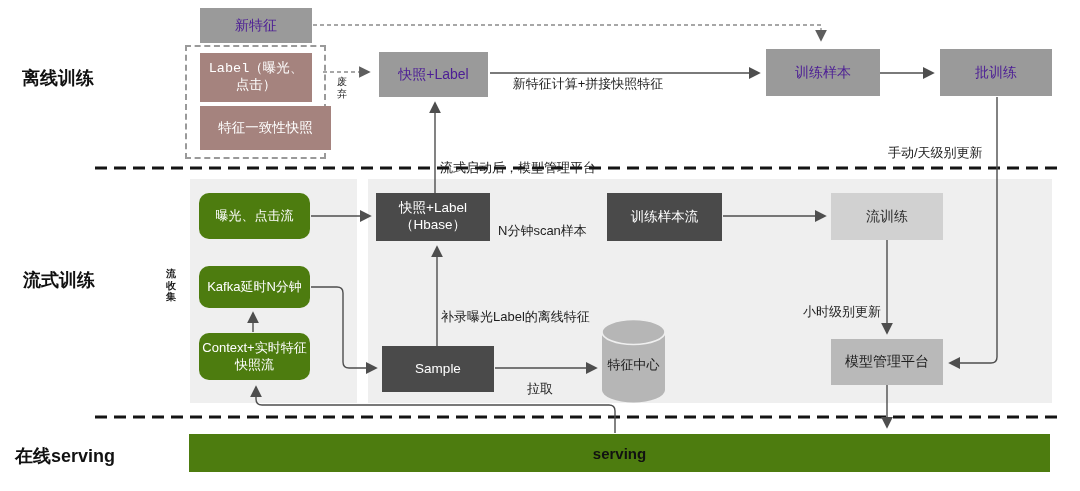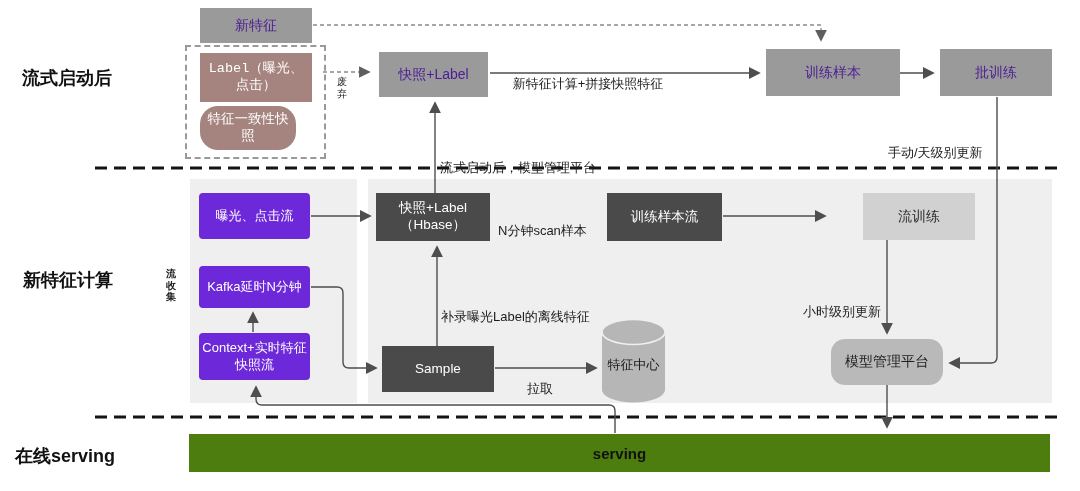--- a/index.html
+++ b/index.html
@@ -4,24 +4,24 @@
 <style>
   html,body{margin:0;padding:0;background:#ffffff;}
   body{font-family:"Liberation Sans","DejaVu Sans",sans-serif;}
   #canvas{position:relative;width:1080px;height:491px;background:#ffffff;overflow:hidden;}
   .panel{position:absolute;background:#efefef;z-index:1;}
   #connectors{position:absolute;left:0;top:0;z-index:2;}
   .node{position:absolute;display:flex;align-items:center;justify-content:center;
         text-align:center;z-index:3;box-sizing:border-box;line-height:1.25;}
   .gray-box{background:#9a9a9a;color:#4c1d95;font-size:14px;}
   .mauve-box{background:#a5837e;color:#ffffff;font-size:13.5px;padding:2px 4px;}
-  .slate-box{background:#6d28d9;color:#ffffff;font-size:13px;border-radius:4px;padding:2px 3px;}
+  .slate-box{background:#4d7c0f;color:#ffffff;font-size:13px;border-radius:10px;padding:2px 3px;}
   .dark-box{background:#4a4a4a;color:#ffffff;font-size:13.5px;}
   .light-box{background:#d1d1d1;color:#2e2e2e;font-size:14px;}
-  .medium-box{background:#b9b9b9;color:#1f1f1f;font-size:14px;border-radius:14px;}
+  .medium-box{background:#b9b9b9;color:#1f1f1f;font-size:14px;}
   .dashed-group{position:absolute;border:2px dashed #9a9a9a;background:transparent;z-index:2;}
   .section-label{position:absolute;font-size:18px;font-weight:bold;color:#111111;z-index:4;white-space:nowrap;}
   .edge-label{position:absolute;font-size:13px;color:#1c1c1c;z-index:4;white-space:nowrap;margin-top:28px;}
   .vertical-label{position:absolute;width:16px;line-height:1.15;font-size:10px;color:#1c1c1c;
                   z-index:4;word-break:break-all;}
   .v-bold{font-weight:bold;}
   .serving-bar{position:absolute;background:#4d7c0f;color:#111111;font-weight:bold;font-size:15px;
                display:flex;align-items:center;justify-content:center;z-index:3;}
   .cyl-label{position:absolute;font-size:13px;color:#1a1a1a;z-index:4;text-align:center;}
 </style>
@@ -62,53 +62,53 @@
     <path d="M723,216 H825" stroke="#4e4e4e" stroke-width="1.4" fill="none" marker-end="url(#arr)"></path>
     <path d="M887,240 V333" stroke="#4e4e4e" stroke-width="1.4" fill="none" marker-end="url(#arr)"></path>
     <path d="M887,385 V427" stroke="#4e4e4e" stroke-width="1.4" fill="none" marker-end="url(#arr)"></path>
 
     <g>
       <path d="M602,332 L602,390 A31.5,12.5 0 0 0 665,390 L665,332" fill="#b6b6b6" stroke="none"></path>
       <ellipse cx="633.5" cy="332" rx="31.5" ry="12.5" fill="#b6b6b6" stroke="#efefef" stroke-width="1.6"></ellipse>
     </g>
   </svg>
 
-  <div class="section-label" style="left:22px;top:66px;">流式启动后</div>
-  <div class="section-label" style="left:23px;top:268px;">新特征计算</div>
+  <div class="section-label" style="left:22px;top:66px;">离线训练</div>
+  <div class="section-label" style="left:23px;top:268px;">流式训练</div>
   <div class="section-label" style="left:15px;top:444px;">在线serving</div>
 
   <div class="node gray-box" style="left:200px;top:8px;width:112px;height:35px;">新特征</div>
 
   <div class="dashed-group" style="left:185px;top:45px;width:137px;height:110px;"></div>
 
   <div class="node mauve-box" style="left:200px;top:53px;width:112px;height:49px;font-family:Liberation Mono, monospace;">Label（曝光、点击）</div>
-  <div class="node mauve-box" style="left:200px;top:106px;width:96px;height:44px;border-radius:18px;">特征一致性快照</div>
+  <div class="node mauve-box" style="left:200px;top:106px;width:131px;height:44px;">特征一致性快照</div>
 
   <div class="vertical-label" style="left:337px;top:76px;">废弃</div>
 
   <div class="node gray-box" style="left:379px;top:52px;width:109px;height:45px;">快照+Label</div>
-  <div class="node gray-box" style="left:766px;top:49px;width:134px;height:47px;">训练样本</div>
+  <div class="node gray-box" style="left:766px;top:49px;width:114px;height:47px;">训练样本</div>
   <div class="node gray-box" style="left:940px;top:49px;width:112px;height:47px;">批训练</div>
 
   <div class="edge-label" style="left:505px;top:47px;width:166px;text-align:center;">新特征计算+拼接快照特征</div>
   <div class="edge-label" style="left:888px;top:116px;">手动/天级别更新</div>
   <div class="edge-label" style="left:440px;top:131px;">流式启动后，模型管理平台</div>
 
   <div class="vertical-label v-bold" style="left:166px;top:268px;">流收集</div>
 
   <div class="node slate-box" style="left:199px;top:193px;width:111px;height:46px;">曝光、点击流</div>
   <div class="node slate-box" style="left:199px;top:266px;width:111px;height:42px;">Kafka延时N分钟</div>
   <div class="node slate-box" style="left:199px;top:333px;width:111px;height:47px;">Context+实时特征快照流</div>
 
   <div class="node dark-box" style="left:376px;top:193px;width:114px;height:48px;flex-direction:column;">
     <span>快照+Label</span>
     <span>（Hbase）</span>
   </div>
   <div class="node dark-box" style="left:607px;top:193px;width:115px;height:48px;">训练样本流</div>
-  <div class="node light-box" style="left:831px;top:193px;width:112px;height:47px;margin-left:32px;">流训练</div>
+  <div class="node light-box" style="left:831px;top:193px;width:112px;height:47px;">流训练</div>
   <div class="node medium-box" style="left:831px;top:339px;width:112px;height:46px;">模型管理平台</div>
   <div class="node dark-box" style="left:382px;top:346px;width:112px;height:46px;">Sample</div>
 
   <div class="cyl-label" style="left:602px;top:356px;width:63px;">特征中心</div>
 
   <div class="edge-label" style="left:498px;top:194px;">N分钟scan样本</div>
   <div class="edge-label" style="left:441px;top:280px;">补录曝光Label的离线特征</div>
   <div class="edge-label" style="left:527px;top:352px;width:34px;">拉取</div>
   <div class="edge-label" style="left:803px;top:275px;">小时级别更新</div>
 

